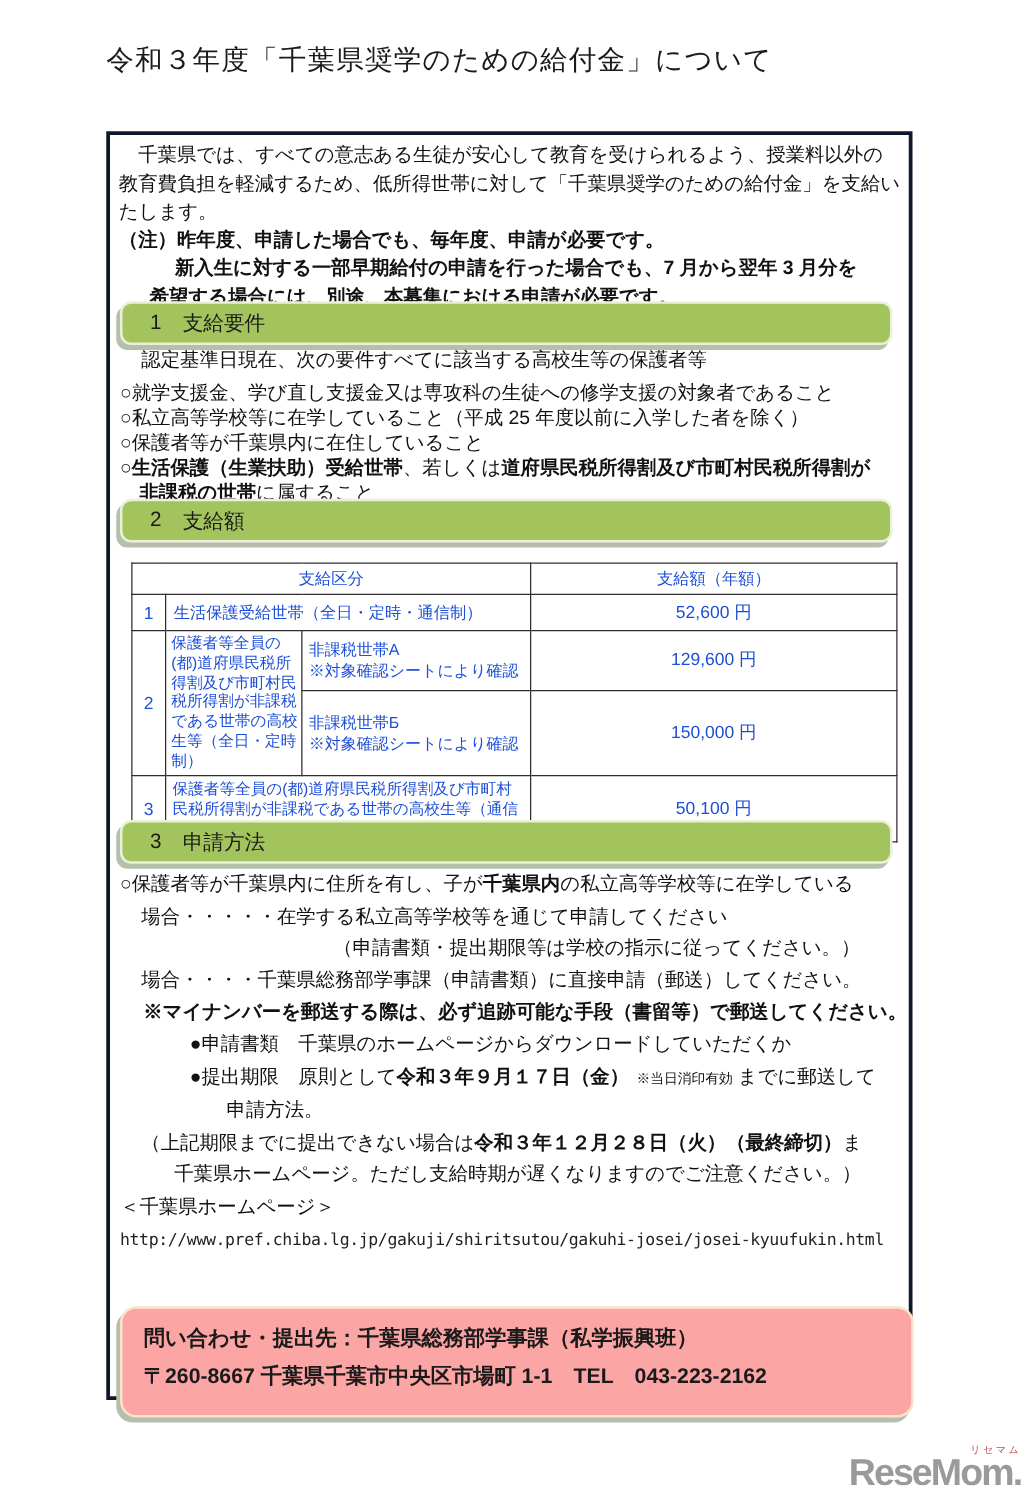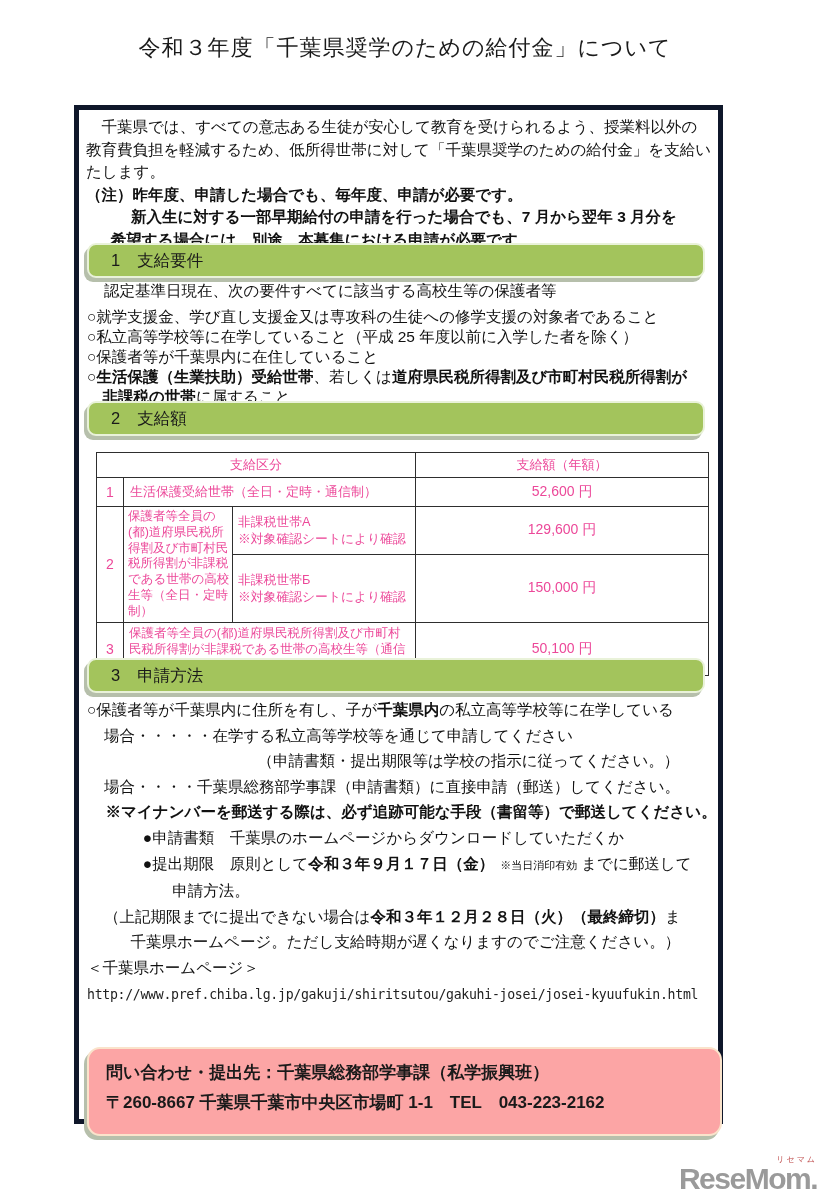--- a/index.html
+++ b/index.html
@@ -5,26 +5,26 @@
   html,body{margin:0;padding:0;}
   body{
     width:823px;height:1203px;position:relative;background:#ffffff;
     font-family:"Liberation Sans",sans-serif;color:#111;
     -webkit-font-smoothing:antialiased;
   }
   .bold{font-weight:700;}
   
   .doc-title{
     position:absolute;left:85px;top:33px;width:640px;margin:0;
-    text-align:center;font-size:22px;font-weight:400;letter-spacing:1px;color:#1a1a1a;
+    text-align:left;font-size:22px;font-weight:400;letter-spacing:1px;color:#1a1a1a;
   }
   
   .doc-box{
-    position:absolute;left:74px;top:105px;width:639px;height:1009px;
-    border:5px solid #0f172a;background:#fff;
+    position:absolute;left:85px;top:105px;width:639px;height:1009px;
+    border:3px solid #0f172a;background:#fff;
   }
   
   .intro{position:absolute;left:7px;top:6px;width:626px;font-size:15.5px;line-height:22.5px;}
   .iline{white-space:nowrap;}
   .ind-first{text-indent:1em;}
   .ind-note2{text-indent:2.9em;}
   .ind-note3{text-indent:1.6em;}
   
   .bar{
     position:absolute;left:8px;width:614px;height:31px;
@@ -37,21 +37,21 @@
   .bar1{top:133px;}
   .bar2{top:291px;}
   .bar3{top:548px;}
   
   .req{position:absolute;left:8px;top:171px;width:626px;font-size:15.5px;line-height:20px;}
   .req-lead{text-indent:1.1em;margin-bottom:6px;}
   .b4-l2{text-indent:1em;}
   
   .grant-table{
     position:absolute;left:17px;top:342px;width:612px;
-    border-collapse:collapse;table-layout:fixed;font-size:13px;color:#ec4899;padding-left:40px;
+    border-collapse:collapse;table-layout:fixed;font-size:13px;color:#1d4ed8;padding-left:40px;
   }
   .grant-table td{border:1px solid #2e2e2e;padding:0;vertical-align:middle;overflow:hidden;}
   .grant-table .th{text-align:center;height:24px;font-size:13px;}
   .grant-table .no{text-align:center;font-size:14px;}
   .grant-table .desc{padding:2px 3px 2px 6px;font-size:13px;}
   .grant-table .desc2{padding:2px 2px 2px 4px;font-size:12.5px;line-height:15.8px;}
   .grant-table .desc3{padding:2px 3px 2px 5px;font-size:12.5px;line-height:16px;}
   .grant-table .sub{padding:2px 2px 2px 5px;font-size:12.8px;line-height:17px;}
   .grant-table .amt{text-align:center;font-size:14px;}
   .row1{height:29px;}

